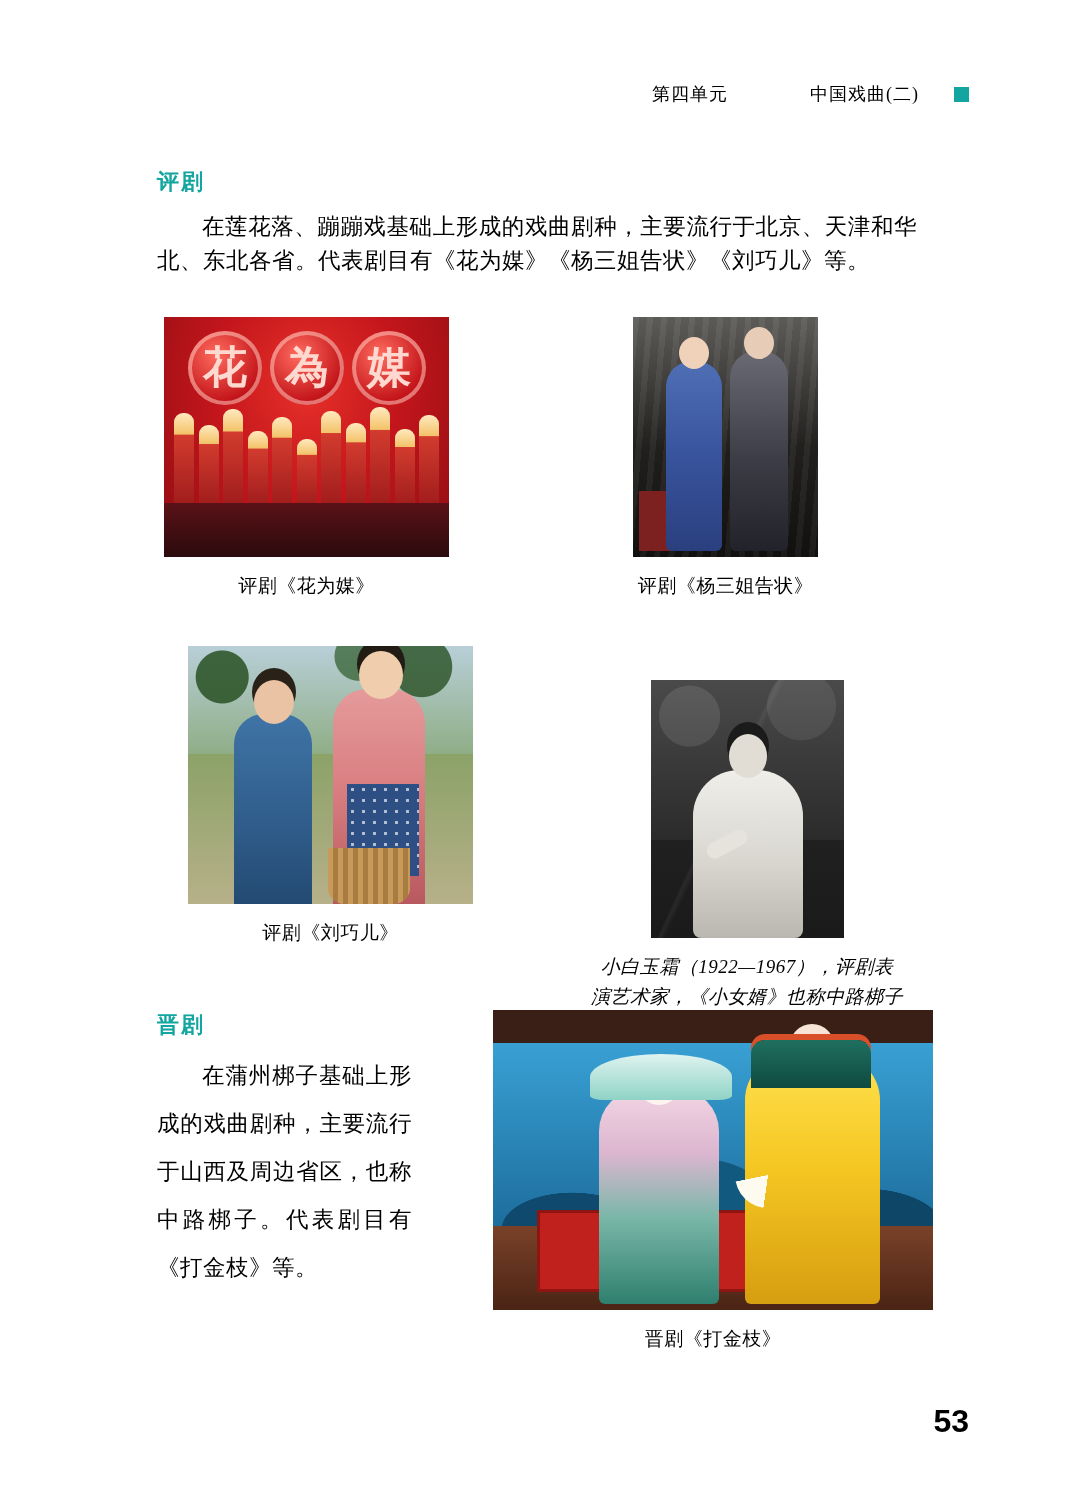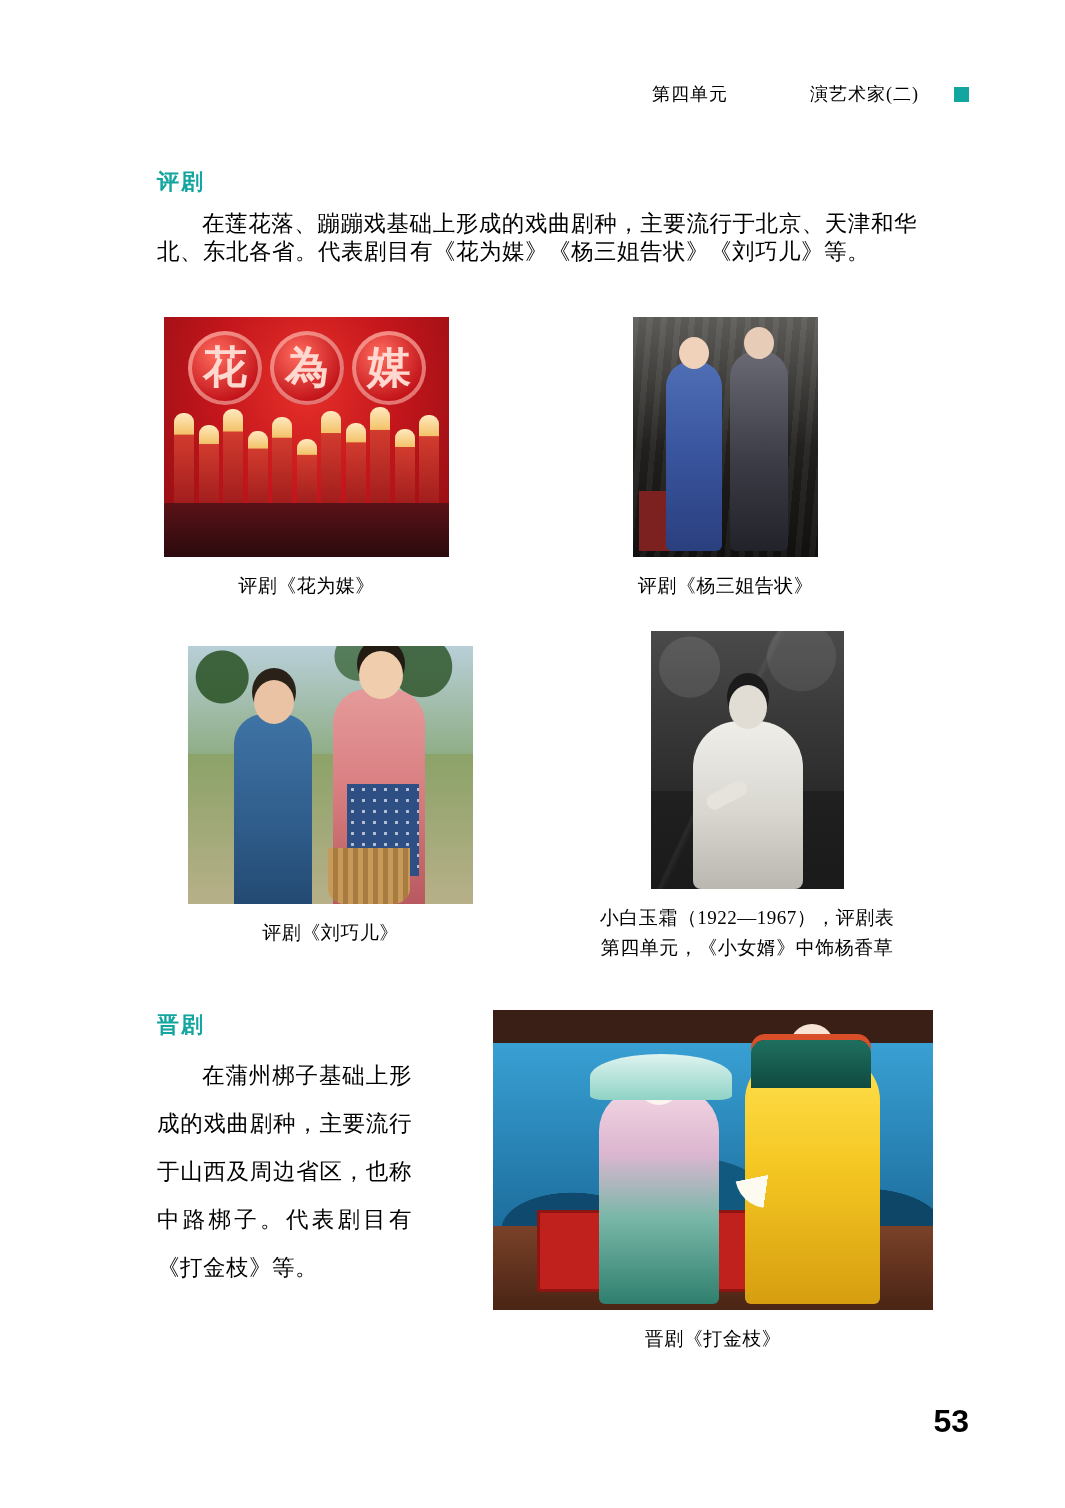--- a/index.html
+++ b/index.html
@@ -46,21 +46,21 @@
     color: #13a5a0;
     letter-spacing: 2px;
   }
   #heading-pingju { left: 157px; top: 167px; }
   #heading-jinju  { left: 157px; top: 1010px; }
 
   
   .body-text {
     position: absolute;
     font-size: 22.5px;
-    line-height: 28px;
+    line-height: 34px;
     text-align: justify;
     text-justify: inter-ideograph;
     letter-spacing: 0.5px;
   }
   #para-pingju {
     left: 157px;
     top: 210px;
     width: 760px;
     text-indent: 2em;
   }
@@ -93,21 +93,21 @@
   #fig-huaweimei  { left: 164px; top: 317px; width: 285px; }
   #fig-huaweimei .frame { width: 285px; height: 240px; }
 
   #fig-yangsanjie { left: 633px; top: 317px; width: 185px; }
   #fig-yangsanjie .frame { width: 185px; height: 240px; }
   #fig-yangsanjie .caption { width: 285px; margin-left: -50px; text-align: center; }
 
   #fig-liuqiaoer  { left: 188px; top: 646px; width: 285px; }
   #fig-liuqiaoer .frame { width: 285px; height: 258px; }
 
-  #fig-xiaobaiyushuang { left: 651px; top: 631px; width: 193px; }
+  #fig-xiaobaiyushuang { left: 651px; top: 680px; width: 193px; font-style: italic; }
   #fig-xiaobaiyushuang .frame { width: 193px; height: 258px; }
   #fig-xiaobaiyushuang .caption { width: 380px; margin-left: -94px; }
 
   #fig-dajinzhi { left: 461px; top: 1010px; width: 440px; padding-left: 32px; }
   #fig-dajinzhi .frame { width: 440px; height: 300px; }
 
   
   .stage-red {
     position: absolute; inset: 0;
     background:
@@ -298,21 +298,21 @@
     font-size: 32px;
     color: #000;
   }
 </style>
 </head>
 <body>
 
 <div class="page-header">
   <span>第四单元</span>
   <span class="sep"></span>
-  <span class="unit-label">演艺术家(二)</span>
+  <span class="unit-label">中国戏曲(二)</span>
   <span class="header-square"></span>
 </div>
 
 <div class="section-heading" id="heading-pingju">评剧</div>
 
 <div class="body-text" id="para-pingju">在莲花落、蹦蹦戏基础上形成的戏曲剧种，主要流行于北京、天津和华北、东北各省。代表剧目有《花为媒》《杨三姐告状》《刘巧儿》等。</div>
 
 <div class="figure" id="fig-huaweimei">
   <div class="frame">
     <div class="stage-red">
@@ -368,21 +368,21 @@
   <div class="frame">
     <div class="bw-solo">
       <div class="wall"></div>
       <div class="branches"></div>
       <div class="lady"></div>
       <div class="arm"></div>
     </div>
   </div>
   <div class="caption">
     <div>小白玉霜（1922—1967），评剧表</div>
-    <div>第四单元，《小女婿》中饰杨香草</div>
+    <div>演艺术家，《小女婿》也称中路梆子</div>
   </div>
 </div>
 
 <div class="section-heading" id="heading-jinju">晋剧</div>
 
 <div class="body-text" id="para-jinju">在蒲州梆子基础上形成的戏曲剧种，主要流行于山西及周边省区，也称中路梆子。代表剧目有《打金枝》等。</div>
 
 <div class="figure" id="fig-dajinzhi">
   <div class="frame">
     <div class="opera-stage">

